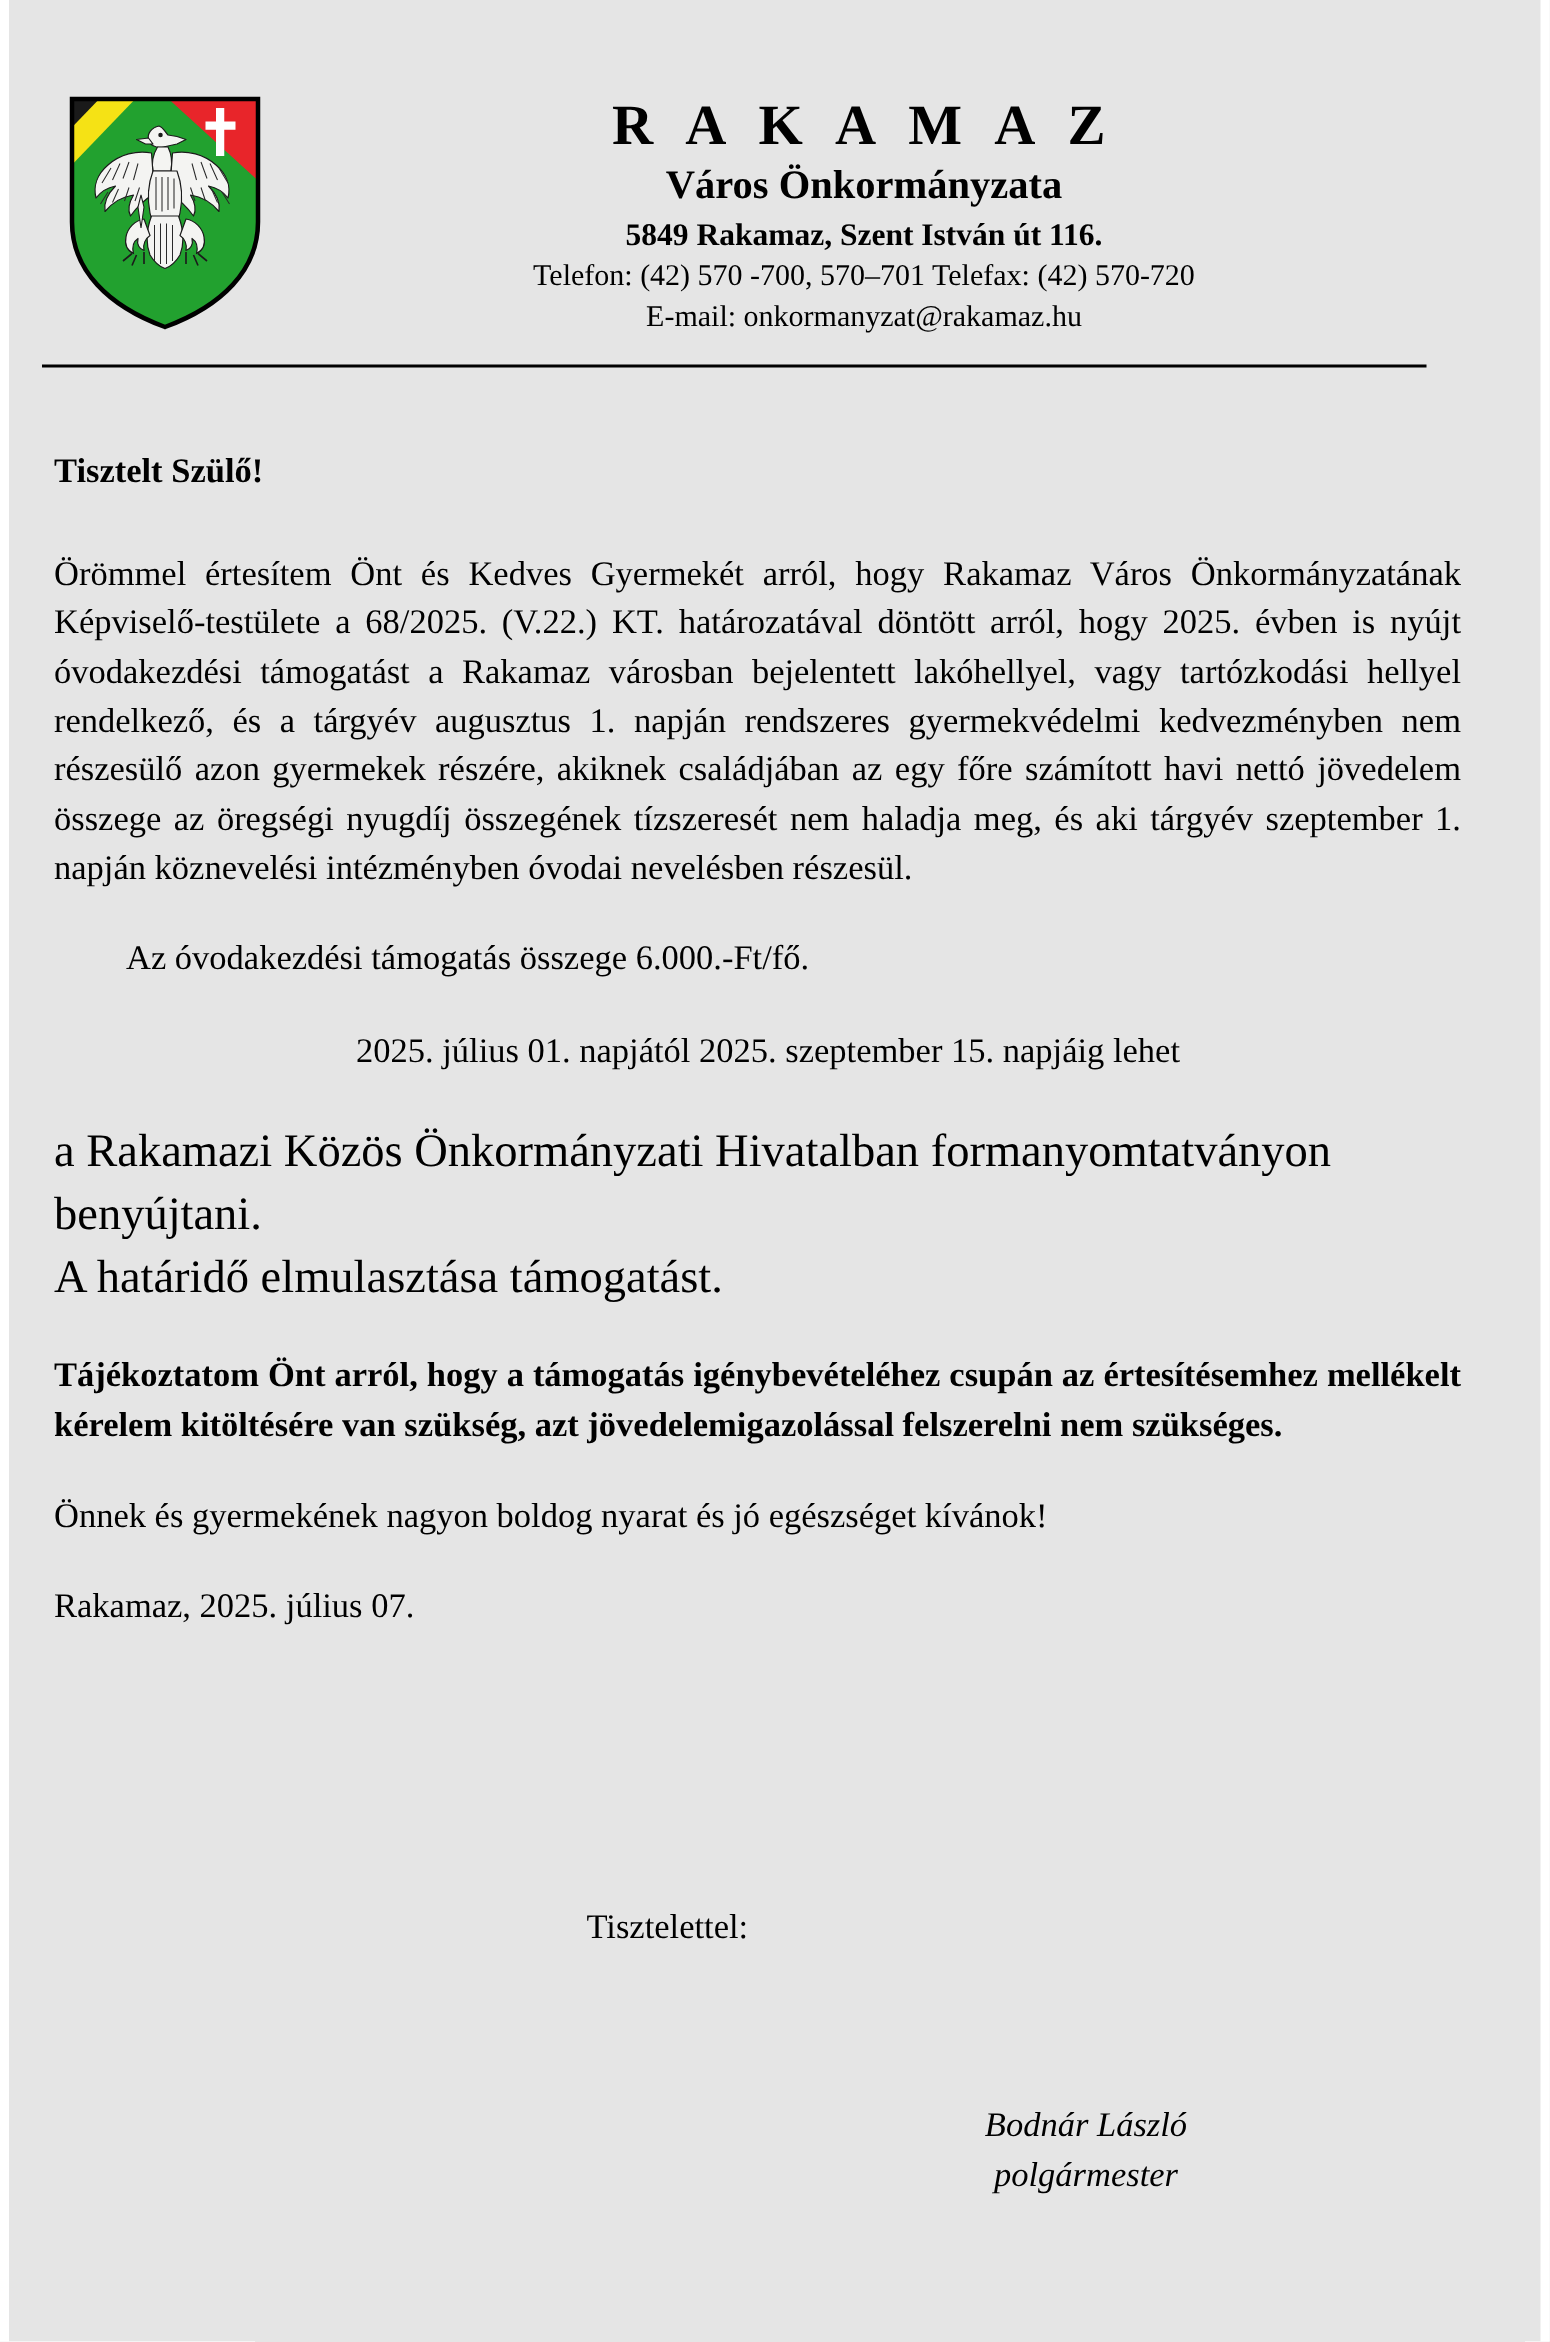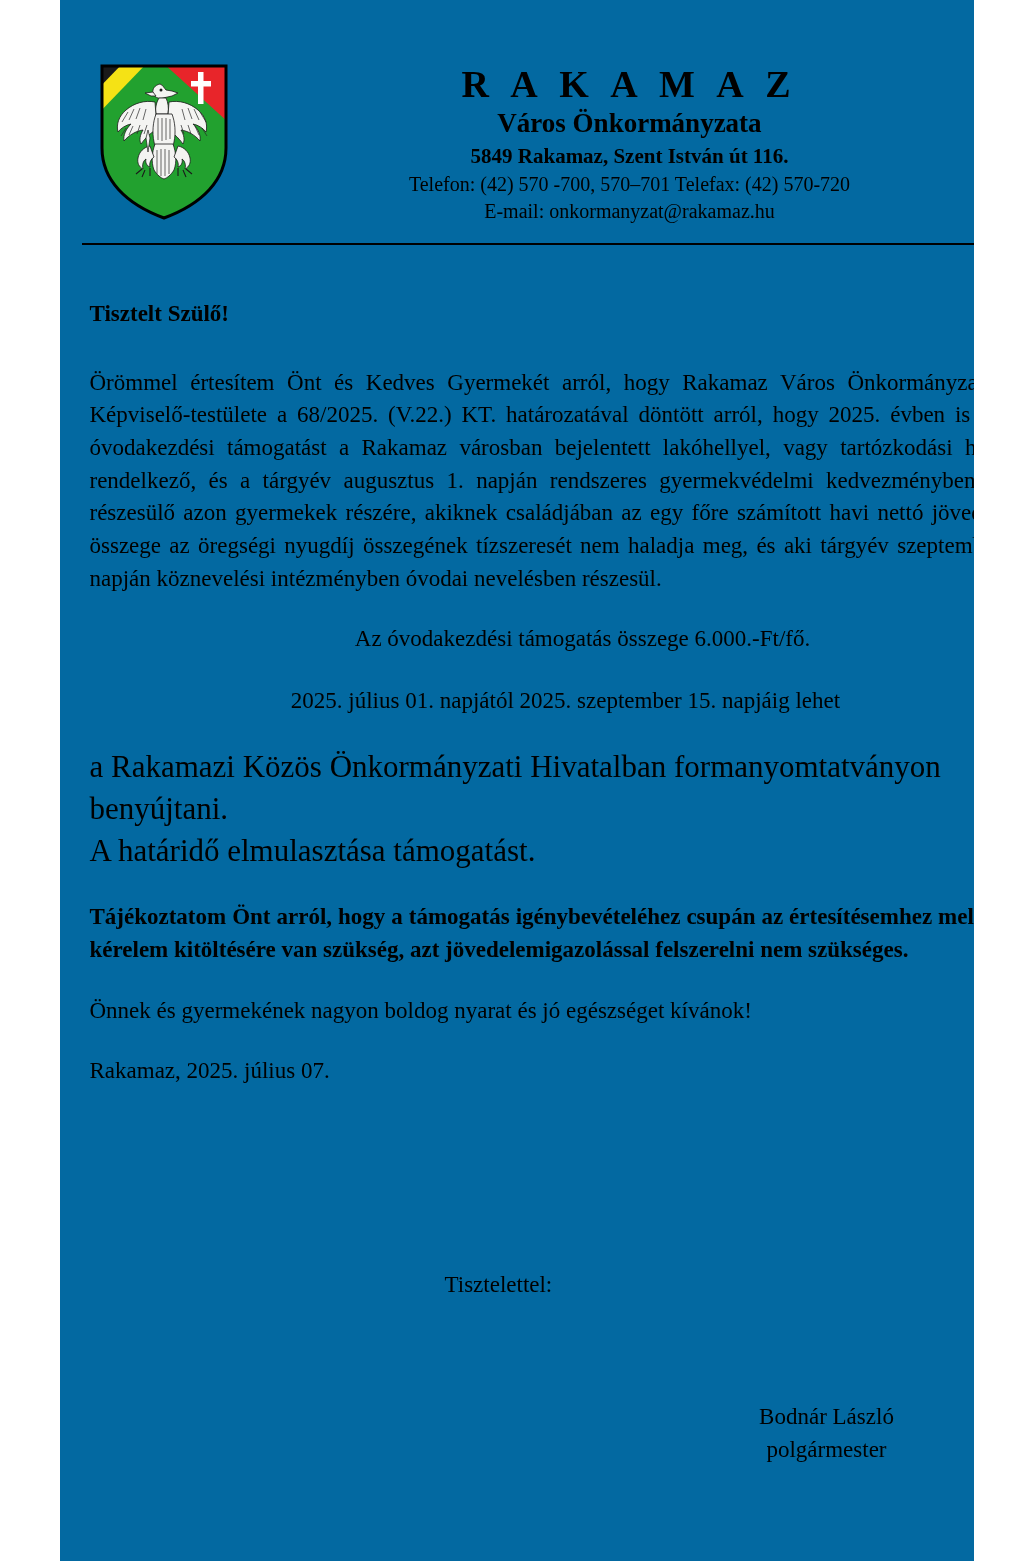--- a/index.html
+++ b/index.html
@@ -7,24 +7,24 @@
     margin: 0;
     padding: 0;
     background: #ffffff;
   }
   body {
     font-family: "Liberation Serif", "DejaVu Serif", serif;
     color: #000000;
   }
   .page {
     position: relative;
-    width: 914px;
+    width: 1021px;
     height: 1561px;
     margin: 0 auto;
-    background: #0369a1;
+    background: #e5e5e5;
     overflow: hidden;
   }
 
   
   .letterhead {
     position: absolute;
     left: 0;
     top: 0;
     width: 1033px;
     height: 248px;
@@ -102,21 +102,21 @@
     margin: 0 0 38px 0;
   }
 
   p.para {
     font-size: 23px;
     line-height: 1.42;
     margin: 0 0 28px 0;
     text-align: justify;
     text-justify: inter-word;
   }
-  p.para.plain { text-align: center; margin-left: 48px; }
+  p.para.plain { text-align: left; margin-left: 48px; }
 
   p.bold-para {
     font-size: 23px;
     font-weight: bold;
     line-height: 1.42;
     margin: 0 0 28px 0;
     text-align: justify;
   }
 
   .deadline {
@@ -152,26 +152,27 @@
   
   .regards {
     position: absolute;
     left: 385px;
     top: 1270px;
     font-size: 23px;
     line-height: 1.3;
   }
   .signature {
     position: absolute;
-    left: 617px;
+    left: 568px;
     top: 1400px;
     width: 300px;
     text-align: center;
     font-size: 23px;
     line-height: 1.45;
+    font-style: italic;
   }
   .signature .name  { display: block; }
   .signature .title { display: block; }
 </style>
 </head>
 <body>
 
 <div class="page">
 
   <div class="letterhead">

